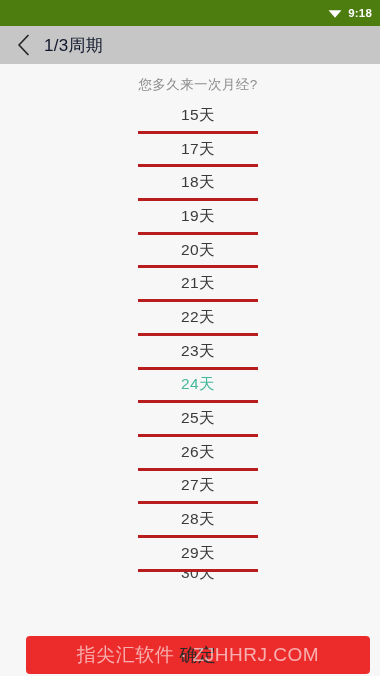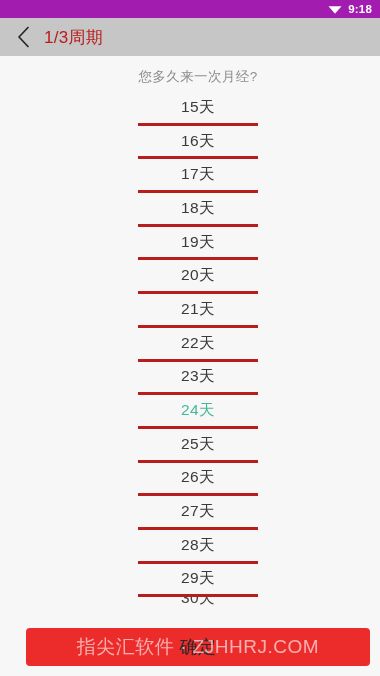--- a/index.html
+++ b/index.html
@@ -10,22 +10,22 @@
     width: 380px;
     height: 676px;
     background: #f7f7f7;
     font-family: "Liberation Sans", "DejaVu Sans", sans-serif;
     overflow: hidden;
     position: relative;
   }
 
   
   .status-bar {
-    height: 18px;
-    background: #a21caf;
+    height: 26px;
+    background: #4d7c0f;
     display: flex;
     align-items: center;
     justify-content: flex-end;
     padding-right: 8px;
     box-sizing: border-box;
   }
   .status-right {
     display: flex;
     align-items: center;
     gap: 6px;
@@ -57,21 +57,21 @@
     align-items: center;
     justify-content: center;
     cursor: pointer;
   }
   .back-icon {
     display: block;
     line-height: 0;
   }
   .app-title {
     font-size: 17px;
-    color: #b91c1c;
+    color: #0f172a;
     margin-left: 7px;
     letter-spacing: 0.3px;
   }
 
   
   .content {
     position: relative;
     height: calc(676px - 18px - 38px);
     background: #f7f7f7;
     overflow: hidden;
@@ -193,21 +193,20 @@
   </div>
   <div class="app-title">1/3周期</div>
 </div>
 
 <div class="content">
 
   <div class="question">您多久来一次月经?</div>
 
   <div class="picker">
     <div class="picker-item">15天</div>
-    <div class="picker-item">16天</div>
     <div class="picker-item">17天</div>
     <div class="picker-item">18天</div>
     <div class="picker-item">19天</div>
     <div class="picker-item">20天</div>
     <div class="picker-item">21天</div>
     <div class="picker-item">22天</div>
     <div class="picker-item">23天</div>
     <div class="picker-item selected">24天</div>
     <div class="picker-item">25天</div>
     <div class="picker-item">26天</div>

